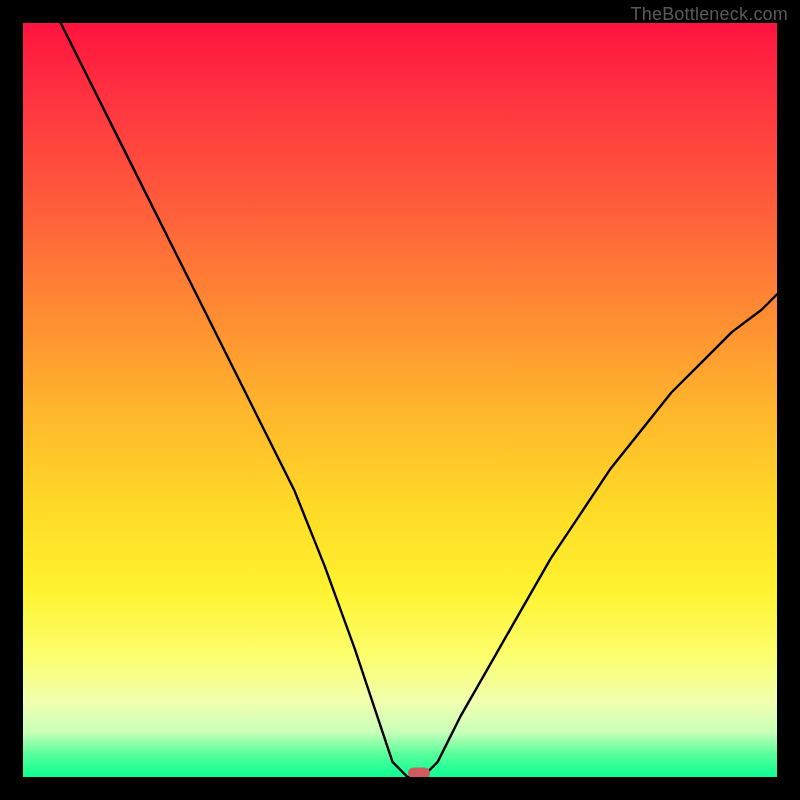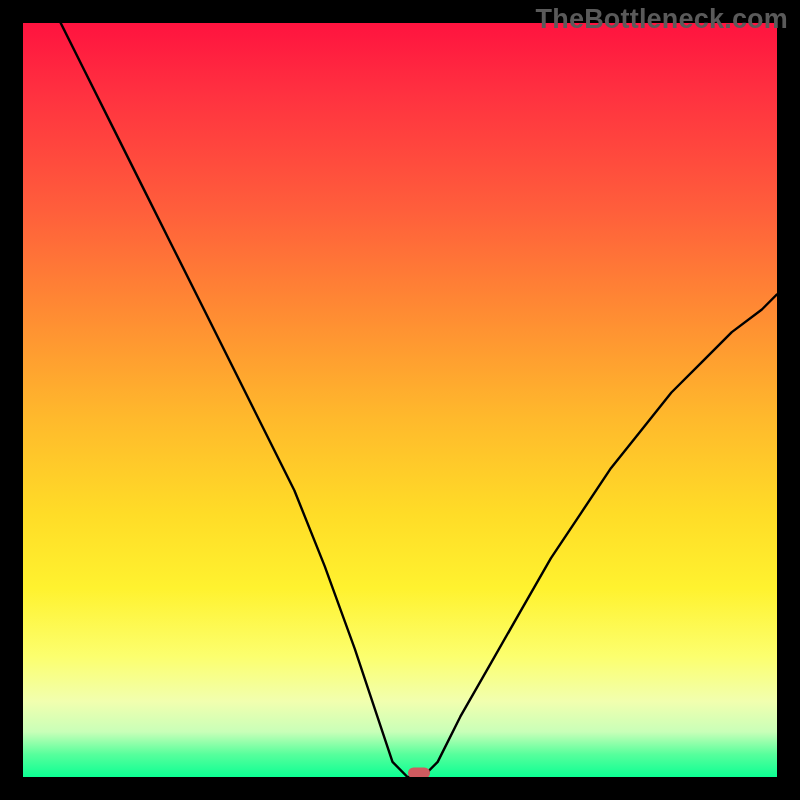--- a/index.html
+++ b/index.html
@@ -15,22 +15,22 @@
     position: relative;
     width: 800px;
     height: 800px;
     background: #000;
   }
   .watermark {
     position: absolute;
     top: 4px;
     right: 12px;
     color: #5a5a5a;
-    font-size: 27px;
-    font-weight: 700;
+    font-size: 18px;
+    font-weight: 400;
     letter-spacing: 0.2px;
     z-index: 5;
     user-select: none;
     margin-left: 24px;
   }
   .plot-area {
     position: absolute;
     left: 23px;
     top: 23px;
     width: 754px;

